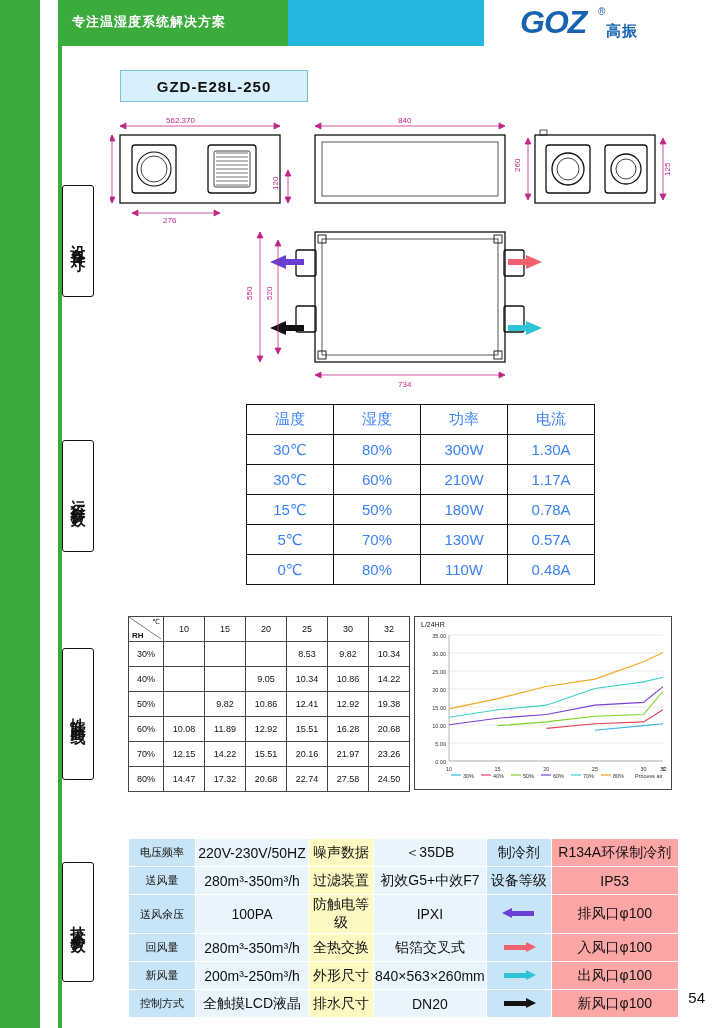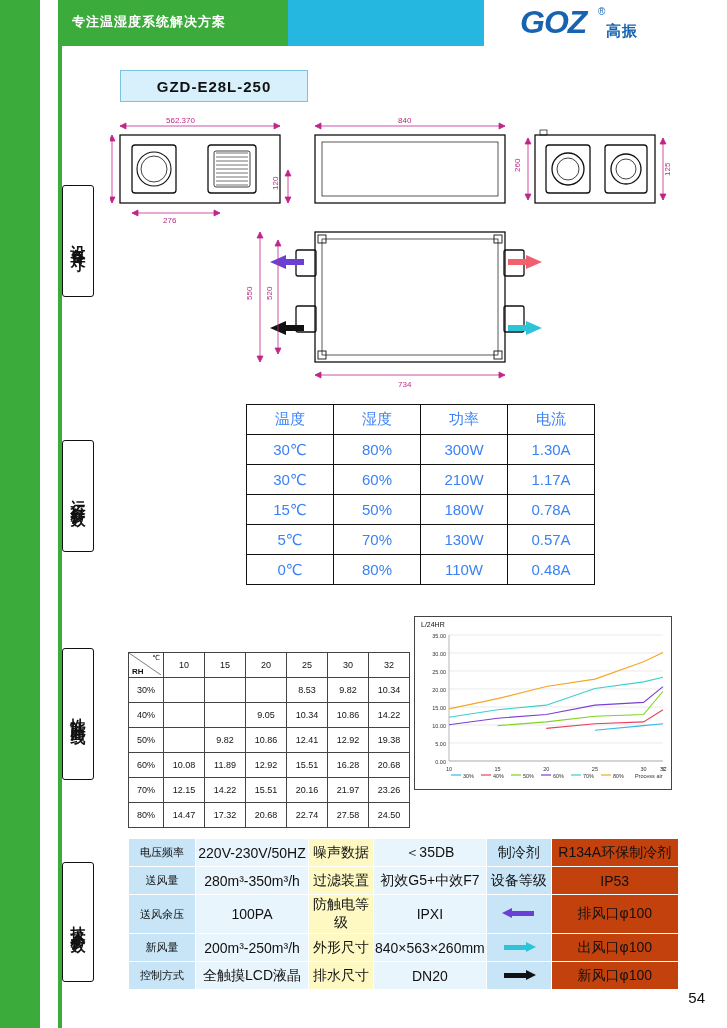--- a/index.html
+++ b/index.html
@@ -24,37 +24,37 @@
   
   .model-badge{position:absolute;left:120px;top:70px;width:186px;height:30px;background:#d7f0fb;border:1px solid #7ac2e4;
                display:flex;align-items:center;justify-content:center;font-size:15px;font-weight:bold;color:#111;letter-spacing:1px;}
 
   
   .ptable{position:absolute;left:246px;top:404px;border-collapse:collapse;}
   .ptable td,.ptable th{border:1.5px solid #111;width:84px;height:27px;text-align:center;font-size:15px;font-weight:normal;color:#3b82f6;}
   .ptable th{font-size:15px;}
 
   
-  .ctable{position:absolute;left:128px;top:616px;border-collapse:collapse;background:#fff;margin-top:36px;}
+  .ctable{position:absolute;left:128px;top:616px;border-collapse:collapse;background:#fff;}
   .ctable td{border:1px solid #444;width:38px;height:22px;text-align:center;font-size:9px;color:#111;}
   .ctable td.rh{width:32px;}
   .ctable td.hdrcell{position:relative;}
 
   
   .chartbox{position:absolute;left:414px;top:616px;width:256px;height:172px;border:1px solid #444;background:#fff;}
 
   
   .ttable{position:absolute;left:128px;top:838px;border-collapse:collapse;}
   .ttable td{border:1px solid #ffffff;height:25px;text-align:center;font-size:14px;color:#111;}
   .ttable td.lab{background:#c8e5f7;width:64px;font-size:11px;}
   .ttable td.val{background:#e9f5fd;width:110px;}
   .ttable td.lab2{background:#fef9c3;width:62px;}
   .ttable td.val2{background:#e9f5fd;width:106px;}
   .ttable td.lab3{background:#c8e5f7;width:62px;}
-  .ttable td.val3{background:#c2410c;width:124px;}
+  .ttable td.val3{background:#fca5a5;width:124px;}
 
   .pagenum{position:absolute;right:22px;bottom:22px;font-size:15px;color:#111;}
 </style>
 </head>
 <body>
 
 <div class="header">
   <div class="hdr-green"></div>
   <div class="hdr-cyan"></div>
   <div class="hdr-white"></div>
@@ -388,20 +388,33 @@
     <td class="val2">IPXI</td>
     <td class="lab3">
       <svg width="34" height="12">
             <polygon points="0,6 10,1 10,11" fill="#6a3fd4"></polygon>
             <rect x="10" y="4" width="22" height="5" fill="#6a3fd4"></rect>
           </svg>
     </td>
     <td class="val3"><span>排风口φ100</span></td>
   </tr>
   <tr>
+    <td class="lab">回风量</td>
+    <td class="val">280m³-350m³/h</td>
+    <td class="lab2">全热交换</td>
+    <td class="val2">铝箔交叉式</td>
+    <td class="lab3">
+      <svg width="34" height="12">
+            <polygon points="34,6 24,1 24,11" fill="#f0616d"></polygon>
+            <rect x="2" y="4" width="22" height="5" fill="#f0616d"></rect>
+          </svg>
+    </td>
+    <td class="val3"><span>入风口φ100</span></td>
+  </tr>
+  <tr>
     <td class="lab">新风量</td>
     <td class="val">200m³-250m³/h</td>
     <td class="lab2">外形尺寸</td>
     <td class="val2">840×563×260mm</td>
     <td class="lab3">
       <svg width="34" height="12">
             <polygon points="34,6 24,1 24,11" fill="#2ec4d8"></polygon>
             <rect x="2" y="4" width="22" height="5" fill="#2ec4d8"></rect>
           </svg>
     </td>

